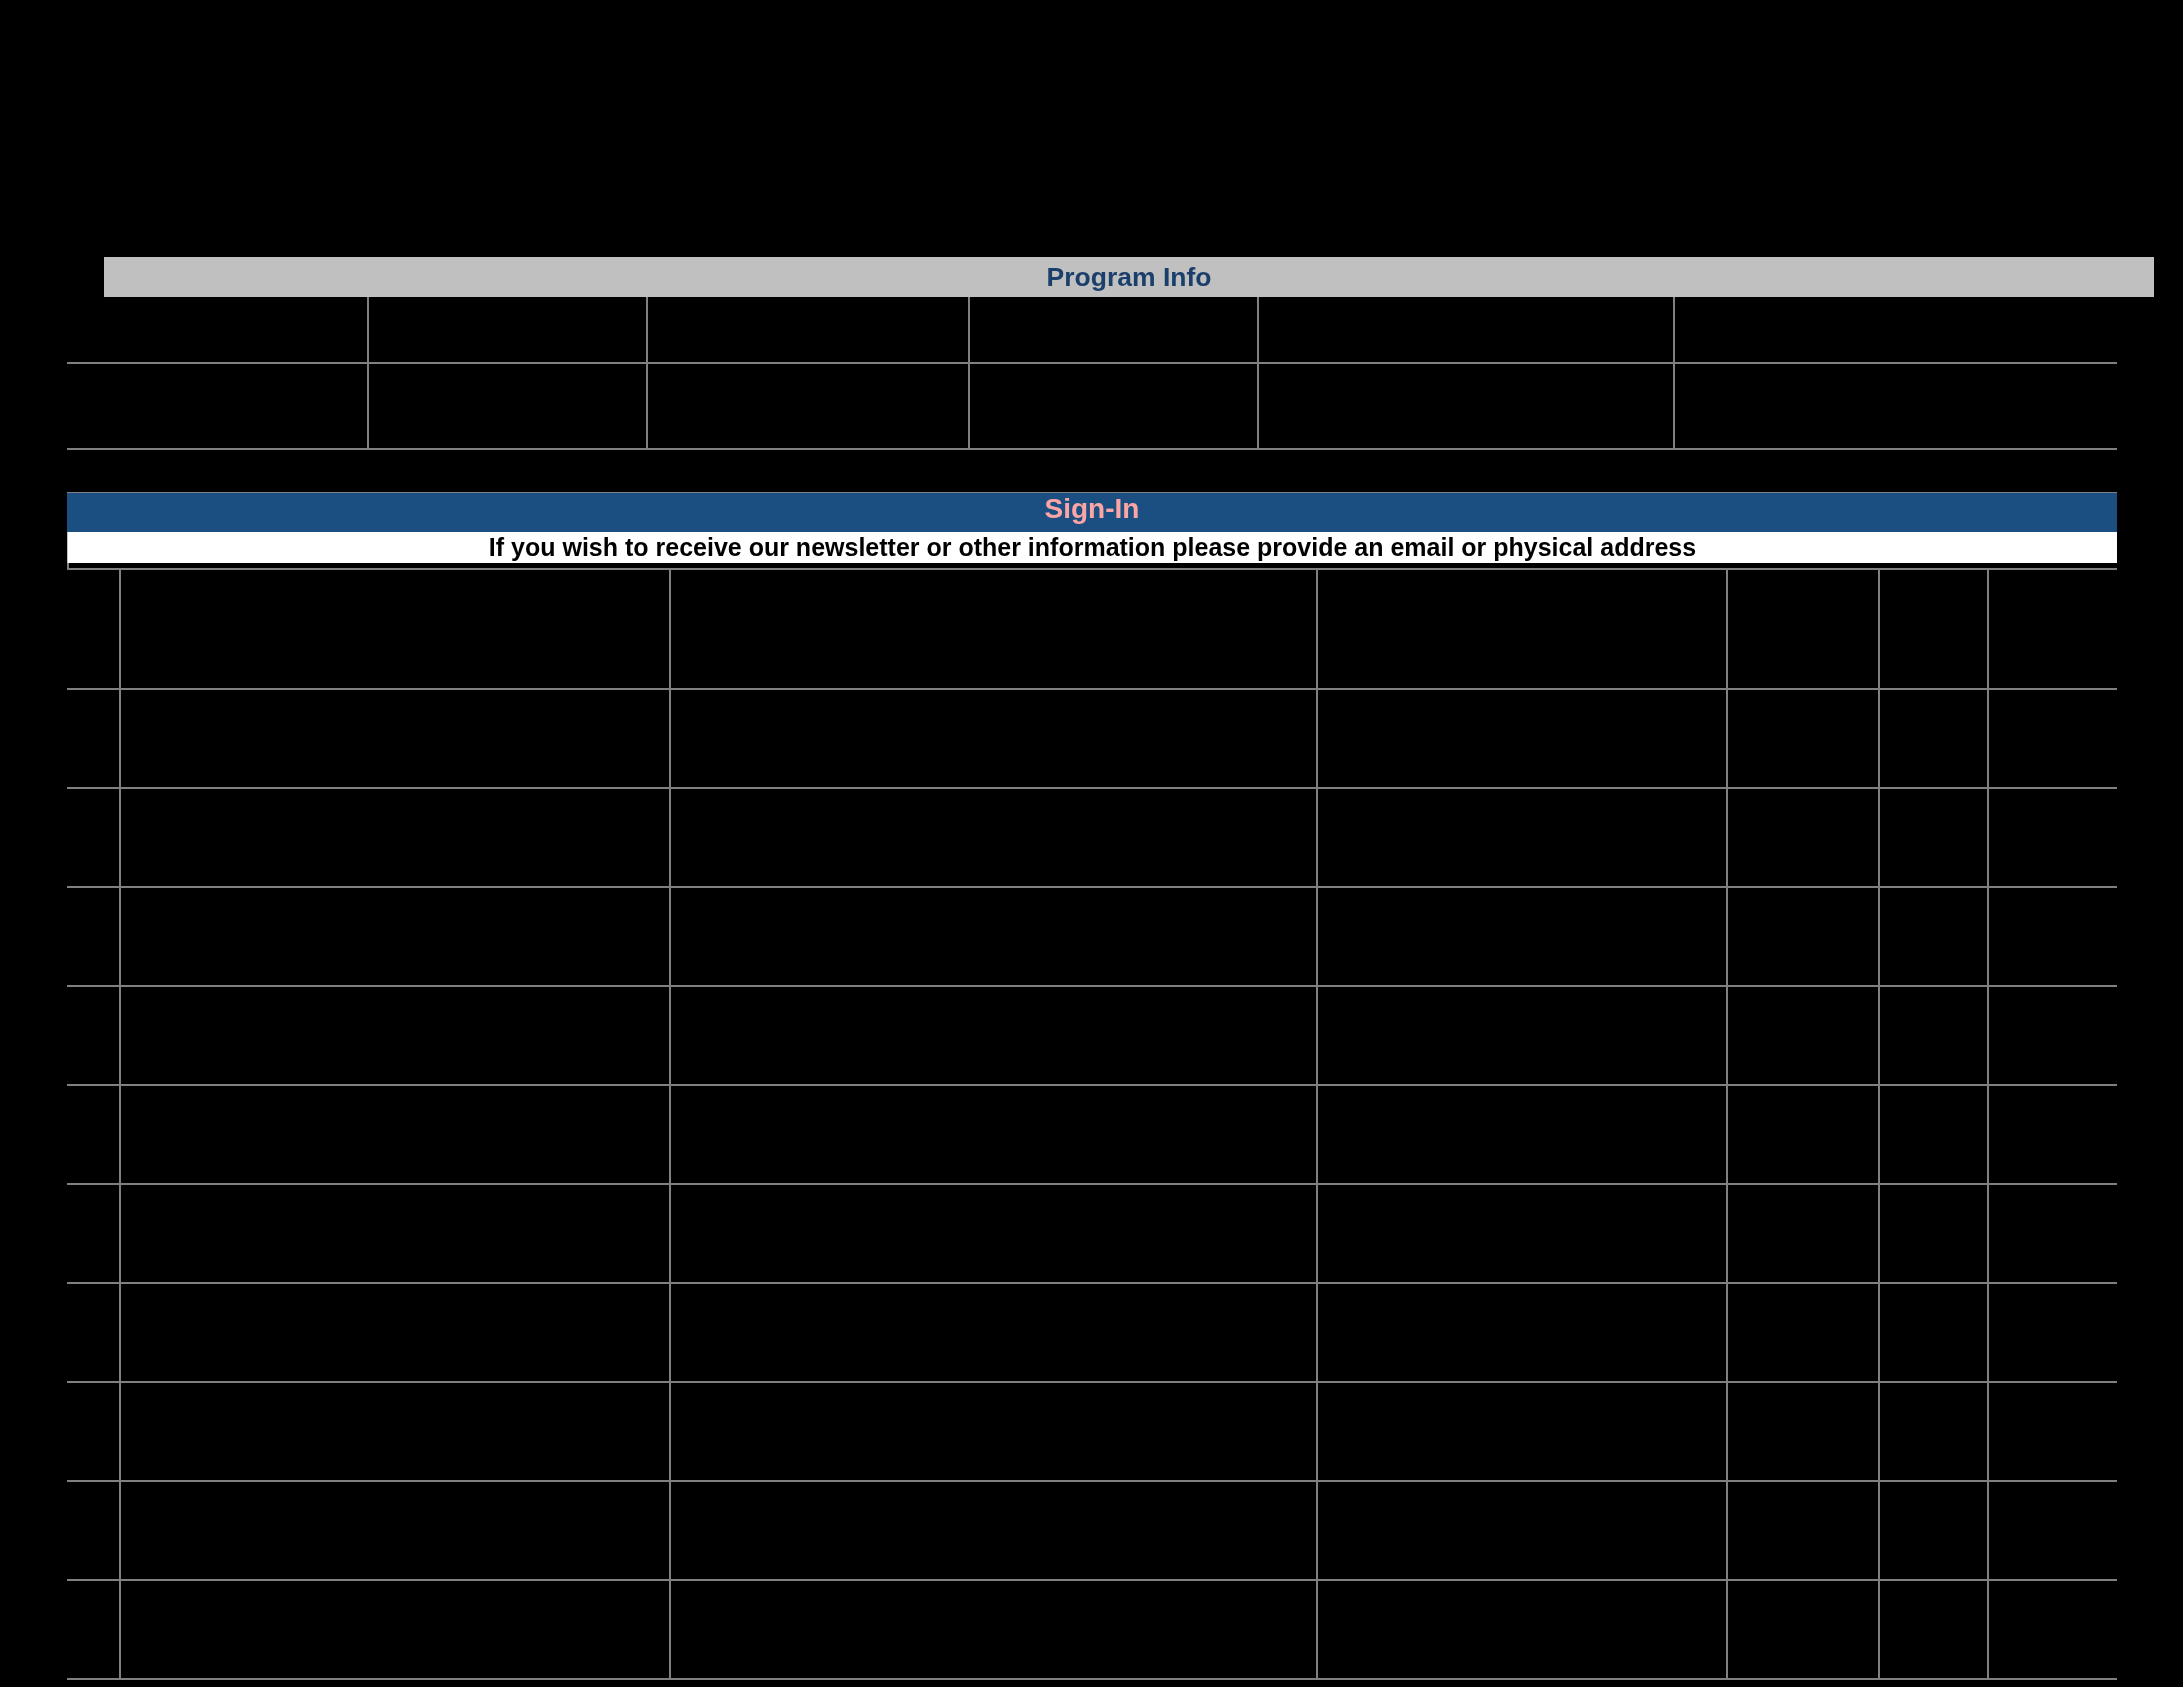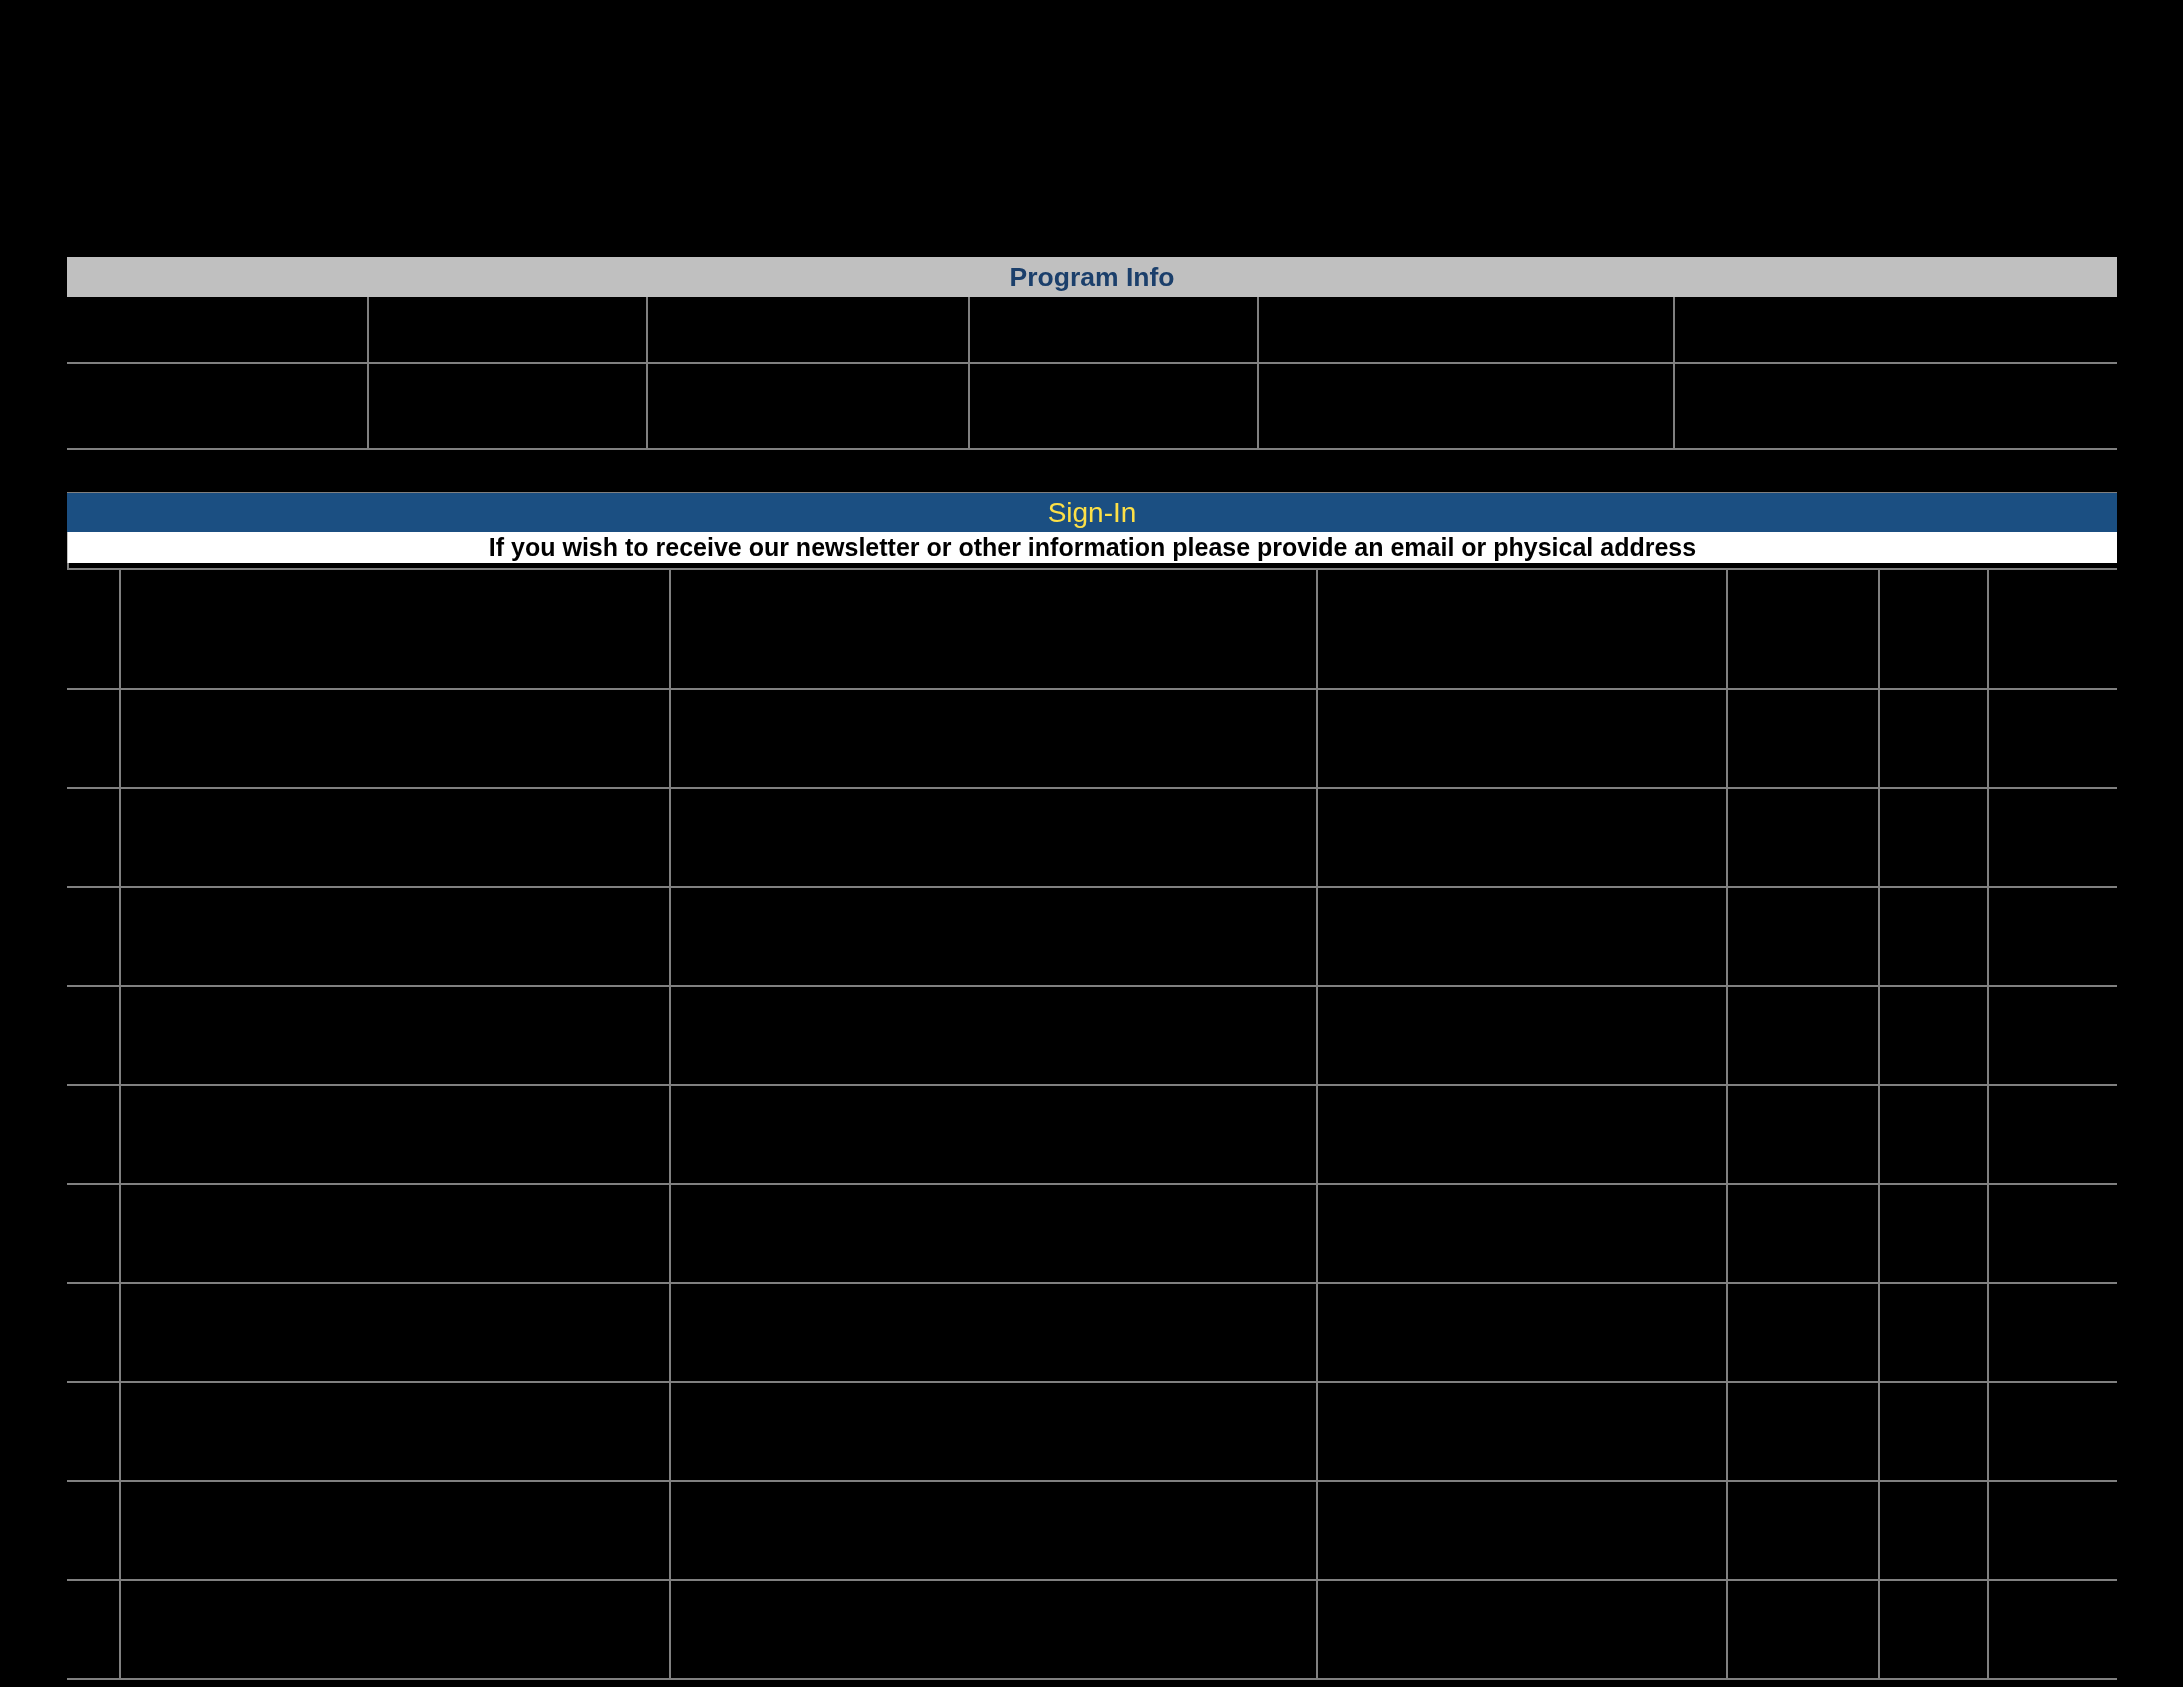--- a/index.html
+++ b/index.html
@@ -21,20 +21,21 @@
     .program-info-bar {
       width: 100%;
       height: 40px;
       background: #c0c0c0;
       display: flex;
       align-items: center;
       justify-content: center;
       font-weight: bold;
       font-size: 26.5px;
       color: #1b3f6b;
+      margin-left: 37px;
     }
     
     .info-grid {
       width: 100%;
       border-collapse: collapse;
     }
     .info-grid td {
       background: #000;
       border-bottom: 2.6px solid #808080;
     }
@@ -52,25 +53,24 @@
     .info-c6 { width: 21.6%; }
 
     .gap { height: 42px; }
 
     
     .signin-bar {
       width: 100%;
       height: 40px;
       background: #1b4f82;
       display: flex;
-      align-items: center;
       justify-content: center;
-      font-weight: normal;
+      font-weight: bold;
       font-size: 28px;
-      color: #fde047;
+      color: #fca5a5;
       border-top: 0.7px solid #808080;
     }
     
     .note-row {
       width: 100%;
       height: 38px;
       display: flex;
       flex-direction: column;
     }
     .note-left {

